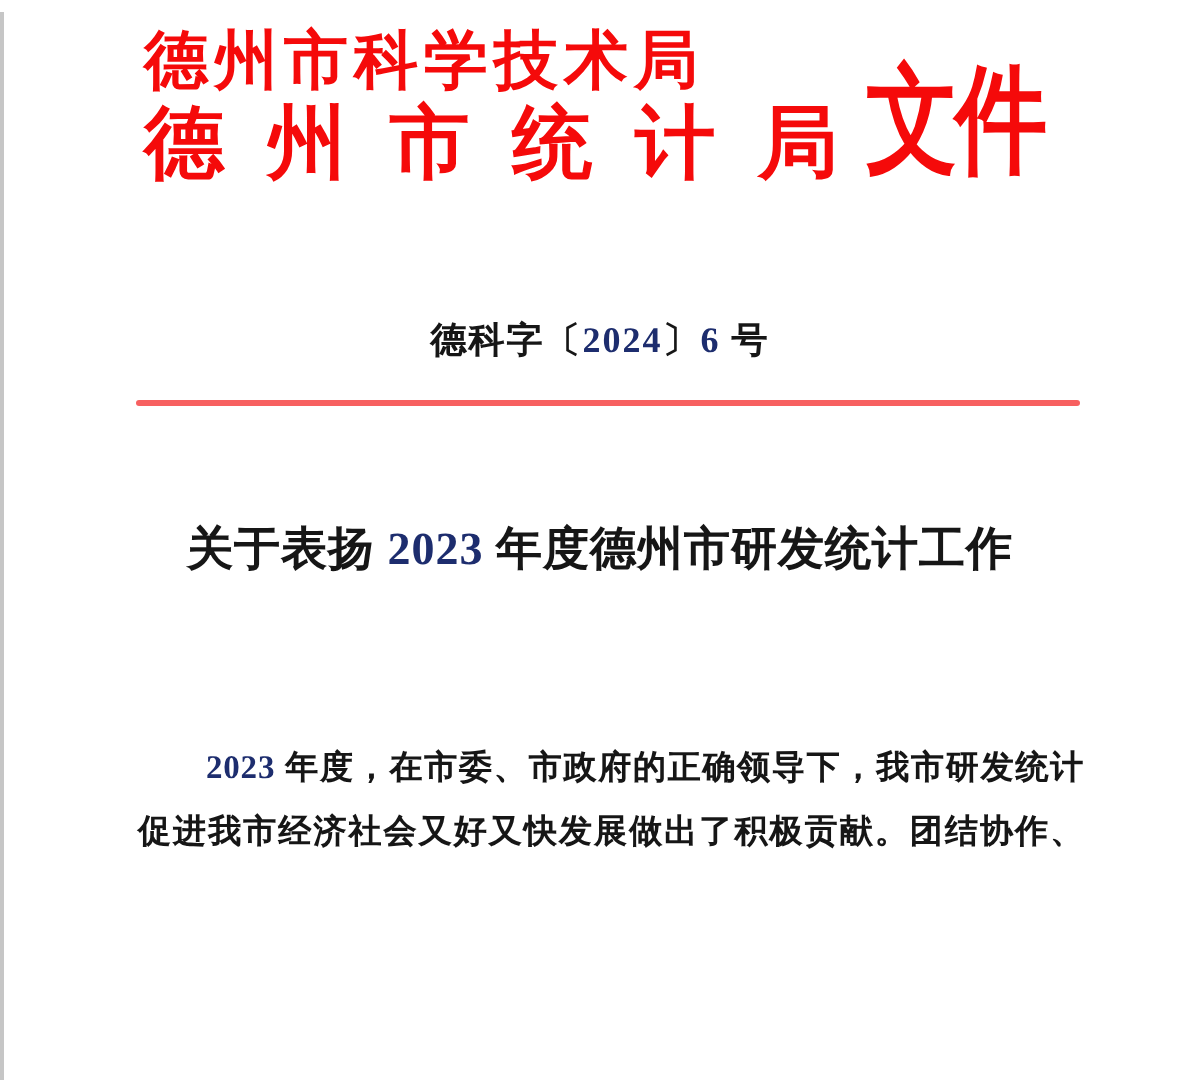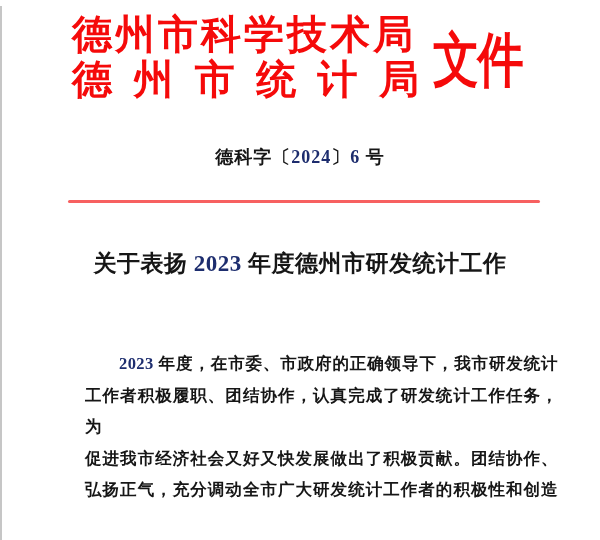--- a/index.html
+++ b/index.html
@@ -23,21 +23,21 @@
     height: 534px;
     background: #c6c6c6;
   }
   
   .letterhead {
     position: absolute;
     left: 72px;
     top: 13px;
   }
   .org-line1 {
-    font-size: 40px;
+    font-size: 32px;
     font-weight: 700;
     color: var(--red);
     letter-spacing: 3px;
     white-space: nowrap;
     line-height: 1.08;
   }
   .org-line2 {
     display: flex;
     justify-content: space-between;
     width: 347px;
@@ -57,21 +57,21 @@
     line-height: 1.05;
     letter-spacing: -2px;
     transform: scaleX(0.78);
     transform-origin: left top;
     white-space: nowrap;
   }
   
   .doc-number {
     position: absolute;
     left: 0;
-    top: 145px;
+    top: 158px;
     width: 100%;
     text-align: center;
     font-size: 18px;
     font-weight: 700;
     letter-spacing: 1px;
     color: var(--ink);
   }
   
   .red-rule {
     position: absolute;
@@ -79,39 +79,38 @@
     top: 200px;
     width: 472px;
     height: 3px;
     background: var(--rule-red);
     border-radius: 2px;
   }
   
   .doc-title {
     position: absolute;
     left: 0;
-    top: 246px;
+    top: 257px;
     width: 100%;
     text-align: center;
     font-size: 23px;
     font-weight: 700;
     line-height: 36px;
     color: var(--ink);
     letter-spacing: 0.5px;
   }
   
   .body-paragraph {
     position: absolute;
     left: 69px;
-    top: 348px;
+    top: 368px;
     width: 473px;
     font-size: 16.5px;
     font-weight: 700;
     color: var(--ink);
-    margin-left: 16px;
   }
   .bline {
     line-height: 31.5px;
     text-align: justify;
     text-align-last: justify;
     letter-spacing: 0.4px;
   }
   .bline.indent { text-indent: 34px; }
 </style>
 </head>
@@ -138,19 +137,17 @@
   <div class="doc-number"><span>德科字〔</span><span style="color: rgb(29, 45, 110);">2024</span><span>〕</span><span style="color: rgb(29, 45, 110);">6</span><span> 号</span></div>
 
   <div class="red-rule"></div>
 
   <div class="doc-title">
     <div><span>关于表扬 </span><span style="color: rgb(29, 45, 110);">2023</span><span> 年度德州市研发统计工作</span></div>
   </div>
 
   <div class="body-paragraph">
       <div class="bline indent"><span style="color: rgb(29, 45, 110);">2023</span><span> 年度，在市委、市政府的正确领导下，我市研发统计</span></div>
-      <div class="bline"><span>工作者积极履职、团结协作，认真完成了研发统计工作任务，为</span></div>
       <div class="bline"><span>促进我市经济社会又好又快发展做出了积极贡献。团结协作、</span></div>
-      <div class="bline"><span>弘扬正气，充分调动全市广大研发统计工作者的积极性和创造</span></div>
       <div class="bline"></div>
     </div>
 
 </div>
 
 </body></html>

